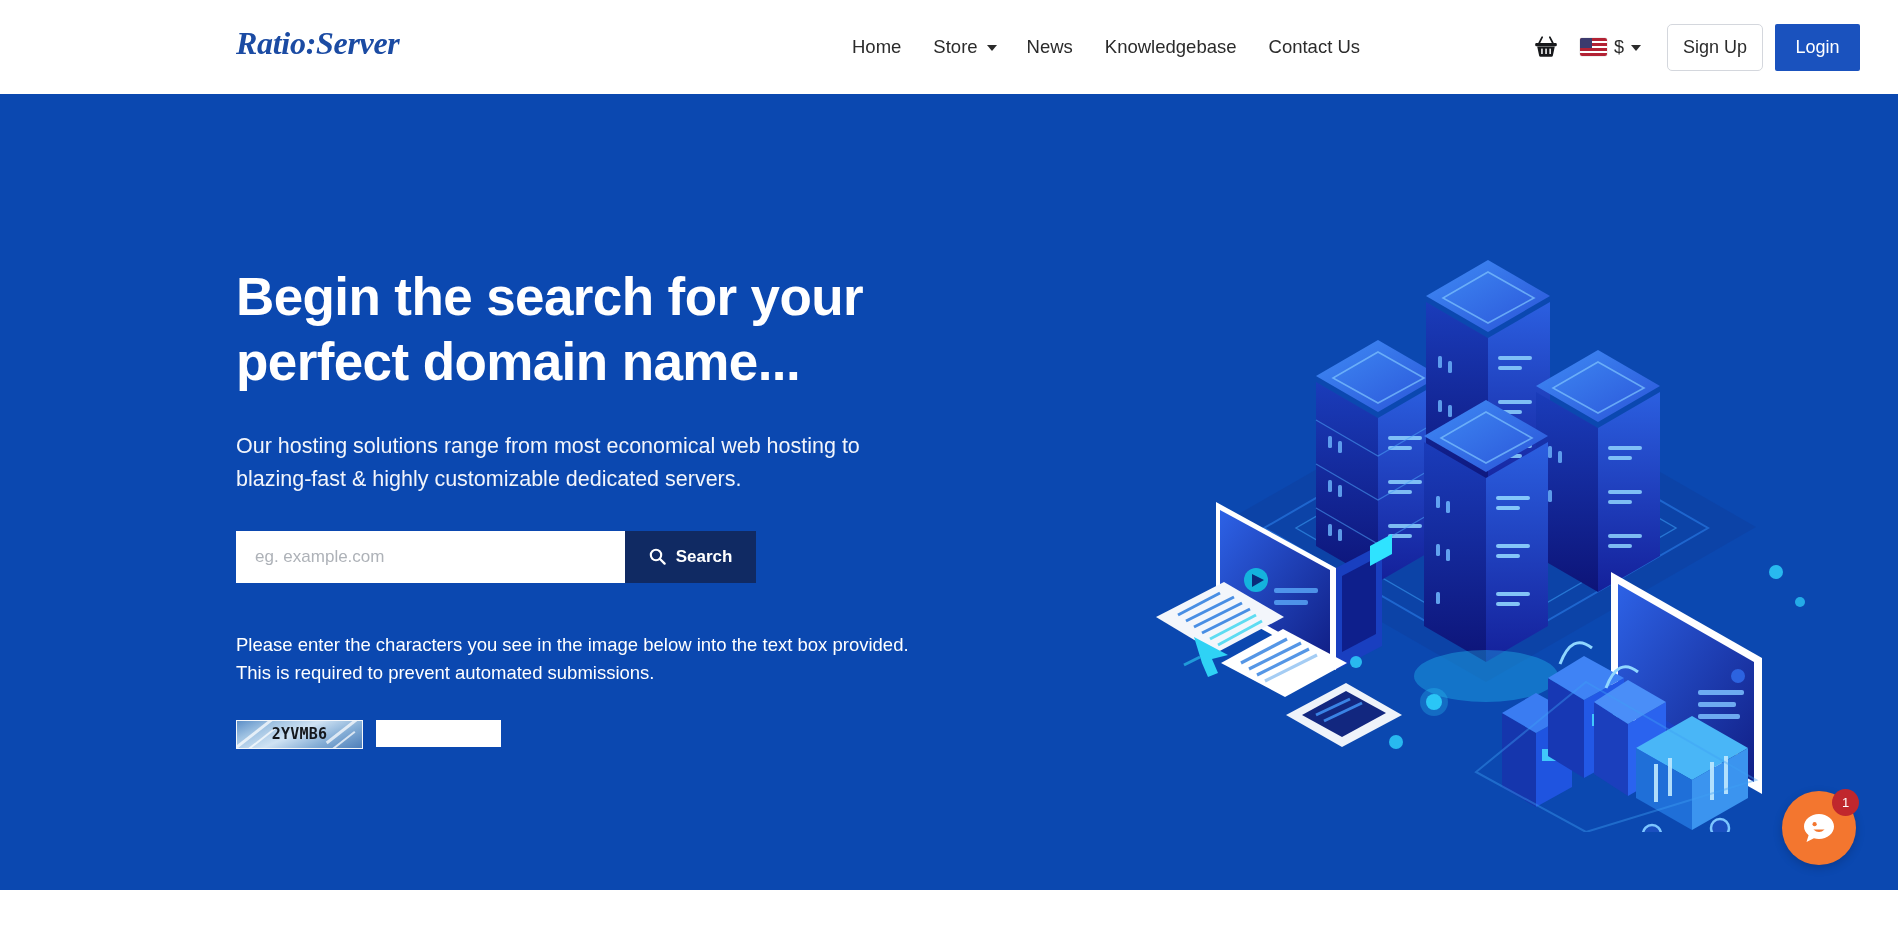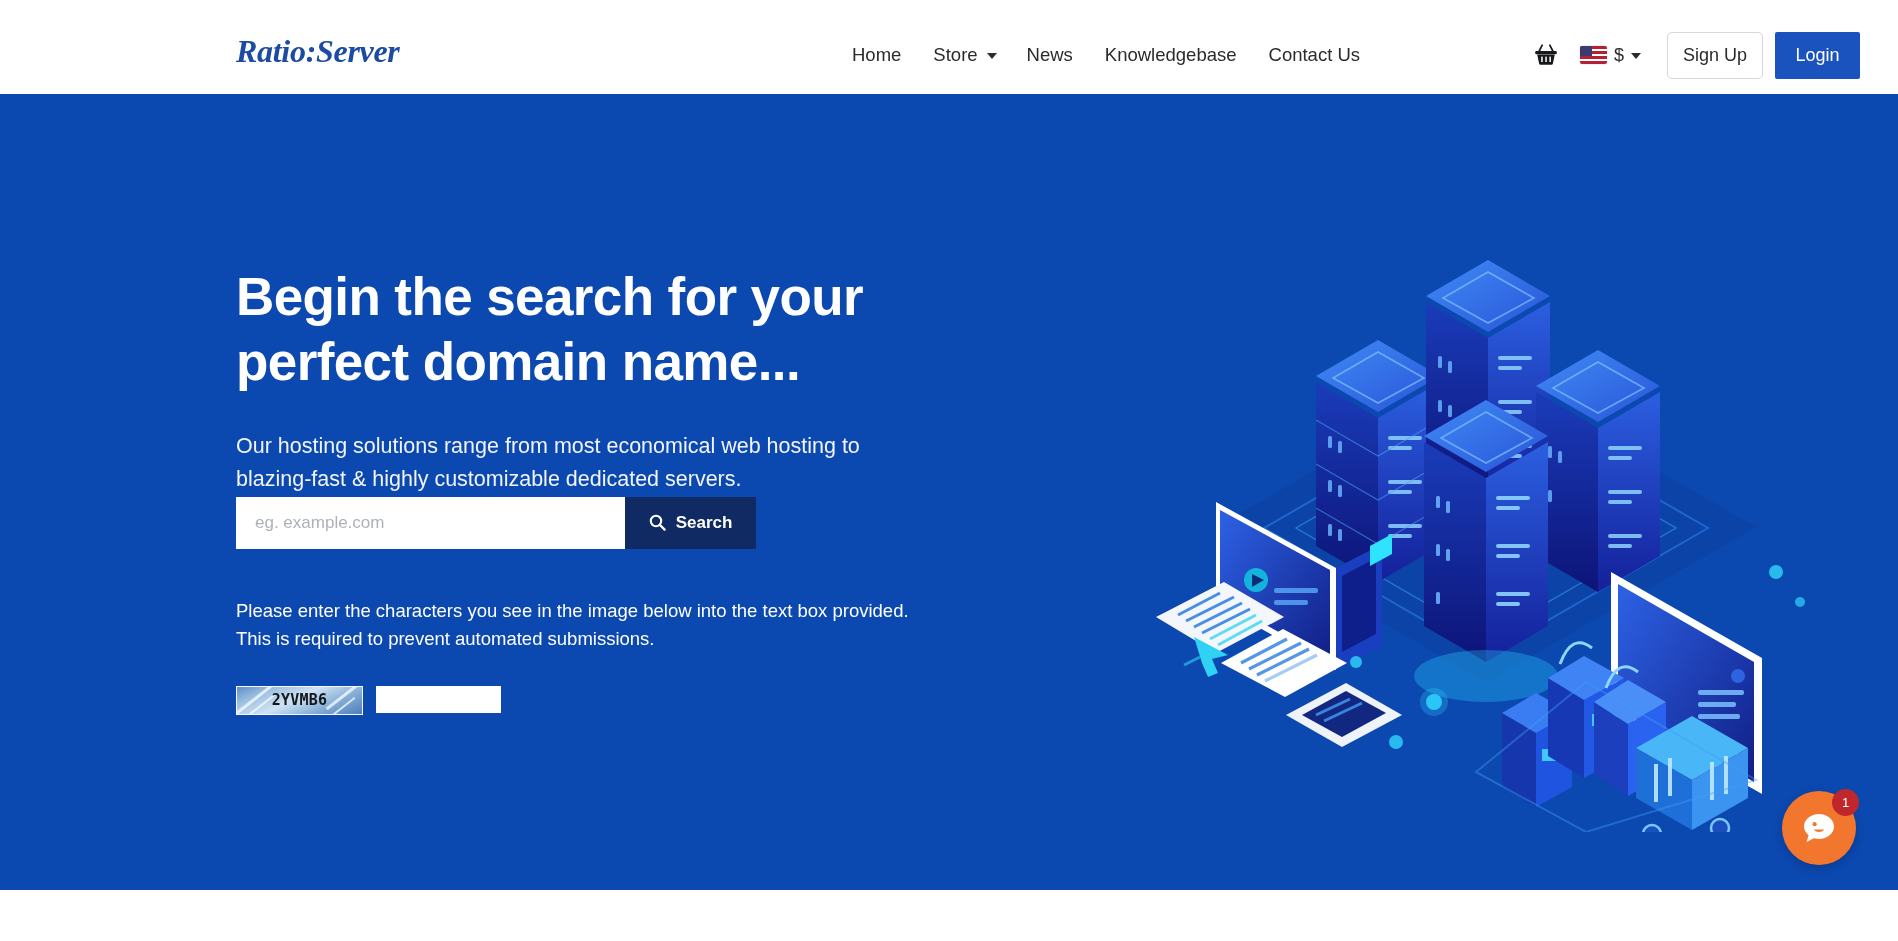--- a/index.html
+++ b/index.html
@@ -5,21 +5,21 @@
   * { box-sizing: border-box; margin: 0; padding: 0; }
   html, body {
     width: 1898px; height: 941px;
     overflow: hidden;
     background: #ffffff;
     font-family: "Liberation Sans", sans-serif;
   }
 
   
   .header {
-    position: absolute; top: 8px; left: 0;
+    position: absolute; top: 0; left: 0;
     width: 1898px; height: 94px;
     background: #ffffff;
     display: flex; align-items: center;
   }
   .logo {
     position: absolute; left: 236px; top: 25px;
     font-family: "Liberation Serif", serif;
     font-style: italic; font-weight: bold;
     font-size: 32px;
     color: #1b4ba3;
@@ -101,21 +101,21 @@
   .hero-title {
     font-size: 53px; font-weight: bold; color: #ffffff;
     line-height: 1.23; letter-spacing: -0.6px;
   }
   .hero-sub {
     margin-top: 36px;
     font-size: 21.5px; color: #f2f5fb; line-height: 1.54;
   }
 
   
-  .search-row { display: flex; height: 64px; width: 520px; }
+  .search-row { margin-top: 34px; display: flex; height: 64px; width: 520px; }
   .search-input {
     flex: 1; height: 52px; border: none; outline: none;
     padding: 0 19px; font-size: 17px; color: #333;
     background: #ffffff; border-radius: 0;
     font-family: "Liberation Sans", sans-serif;
   }
   .search-input::placeholder { color: #aeb2b8; }
   .search-btn {
     width: 131px; height: 52px;
     background: #102a63; color: #ffffff; border: none;

